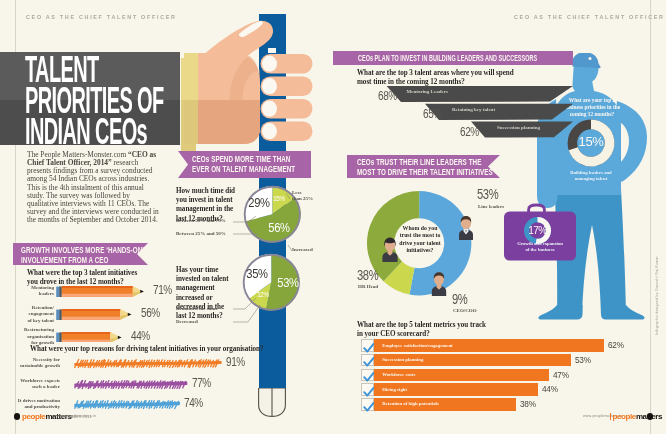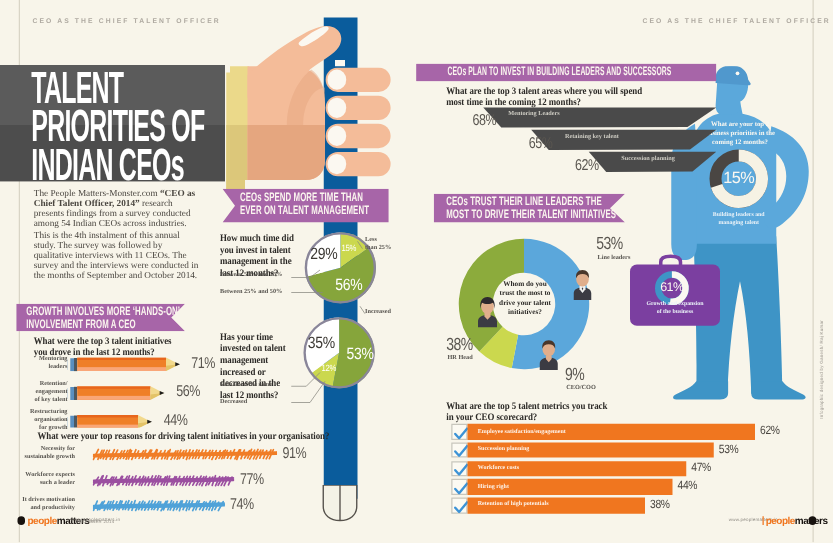--- a/index.html
+++ b/index.html
@@ -160,21 +160,21 @@
   </svg>
 
   <svg class="abs" style="left:502px;top:203px;" width="78" height="62" viewBox="0 0 78 62">
     <path d="M26.6 12 V6.5 C26.6 3.6 29 2 34.5 2 C40 2 42.4 3.6 42.4 6.5 V12" fill="none" stroke="#7B3FA0" stroke-width="2.8"></path>
     <rect x="2" y="8.6" width="72" height="49" rx="5.5" fill="#7B3FA0"></rect>
   </svg>
   <svg class="abs" style="left:523px;top:215.5px;" width="29" height="29" viewBox="0 0 29 29">
     <circle cx="14.5" cy="14.5" r="10.9" fill="none" stroke="#3E94C6" stroke-width="5.2"></circle>
     <path d="M14.50 3.60 A10.9 10.9 0 1 1 13.13 25.31" fill="none" stroke="#FBF8F1" stroke-width="5.2"></path>
   </svg>
-  <div class="donutval" style="left:517.5px;top:224.0px;width:40px;font-size:10px;letter-spacing:-0.5px;">61%</div>
+  <div class="donutval" style="left:517.5px;top:224.0px;width:40px;font-size:10px;letter-spacing:-0.5px;">17%</div>
   <div class="donutcap" style="left:495px;top:241px;width:90px;">
     <div>Growth and expansion</div>
     <div>of the business</div>
   </div>
 
   <div class="calloutq" style="left:553px;top:97px;width:78px;">
     <div>What are your top 2</div>
     <div>business priorities in the</div>
     <div>coming 12 months?</div>
   </div>

